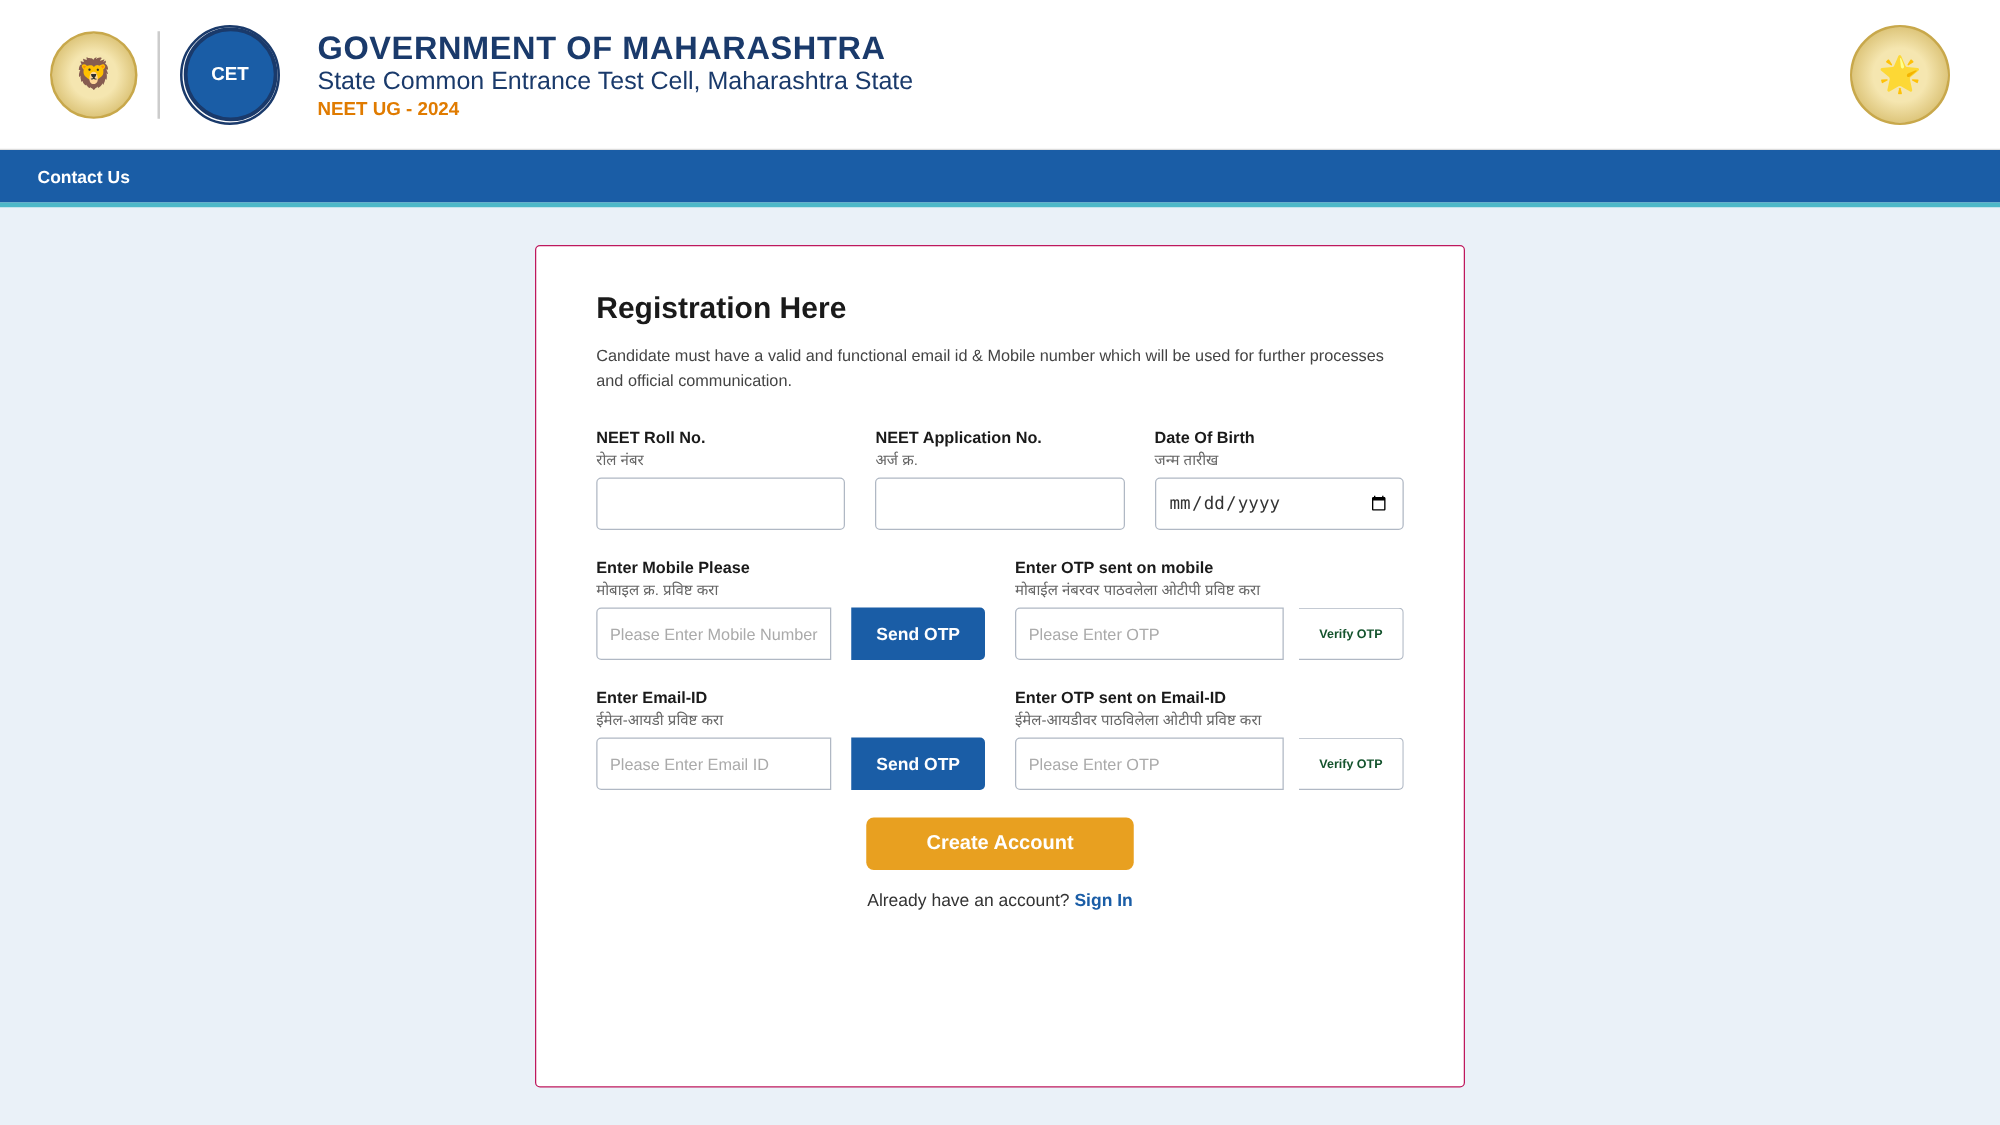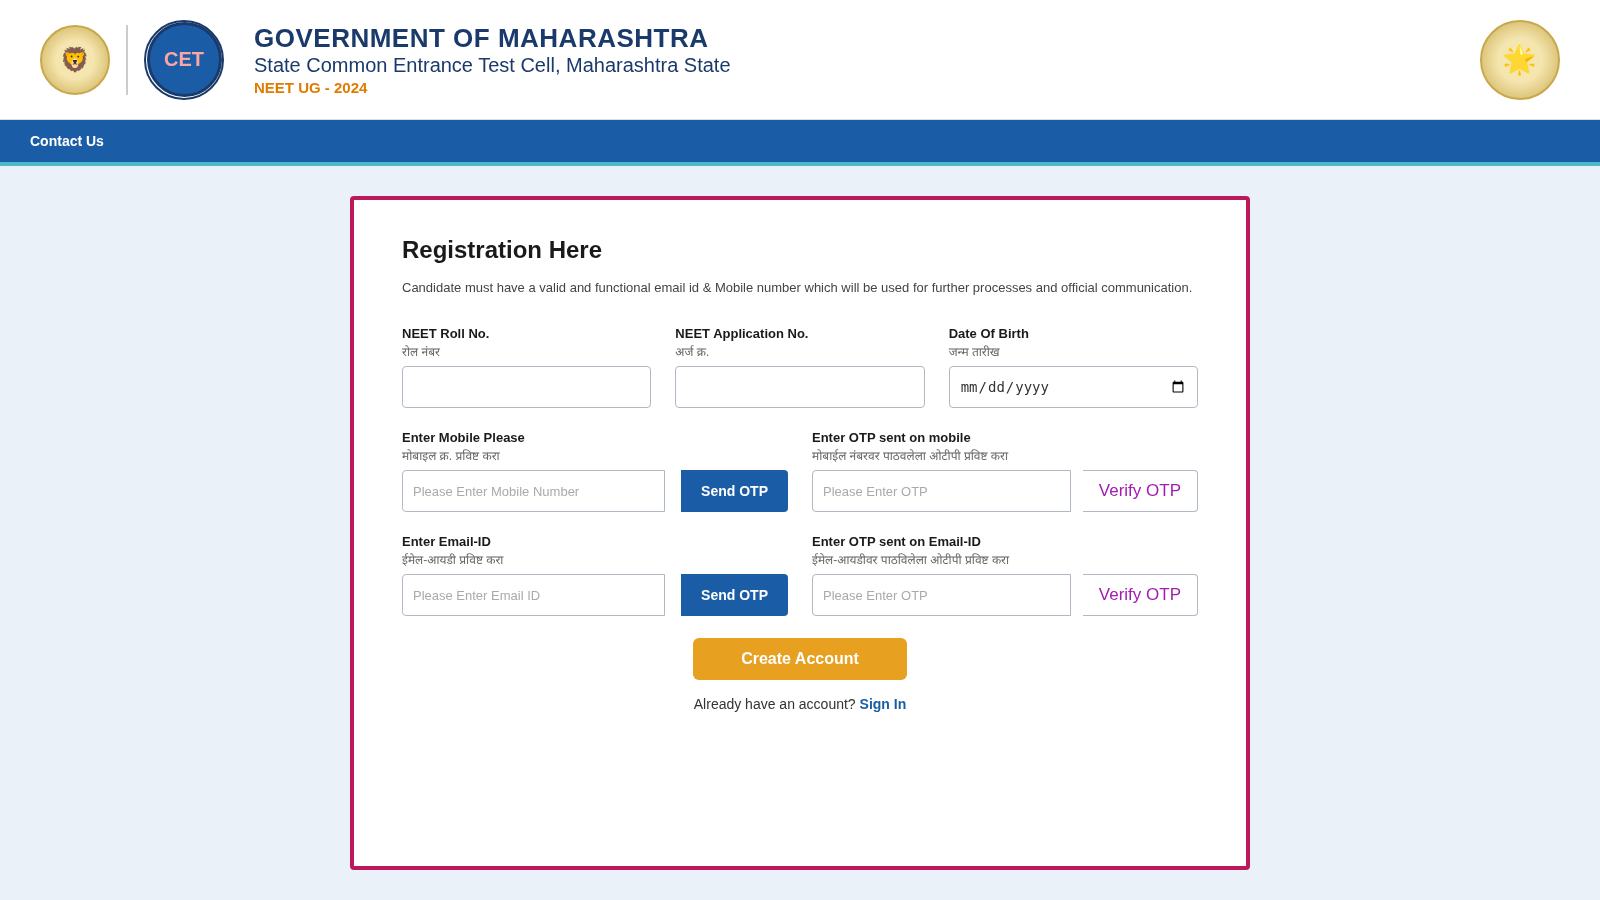--- a/index.html
+++ b/index.html
@@ -77,24 +77,24 @@
     .main-container {
       display: flex;
       justify-content: center;
       padding: 30px 20px 30px;
       background: #eaf1f8;
       min-height: calc(900px - 166px);
     }
 
     .form-card {
       background: #fff;
-      border: 4px solid #be185d;
+      border: 1px solid #be185d;
       border-radius: 4px;
       padding: 36px 48px 40px;
-      width: 900px;
+      width: 744px;
       max-width: 100%;
     }
 
     .form-title {
       font-size: 24px;
       font-weight: bold;
       color: #1a1a1a;
       margin-bottom: 14px;
     }
     .form-description {
@@ -168,27 +168,27 @@
     .otp-group {
       display: flex;
       gap: 12px;
     }
     .otp-group .field-input {
       border-radius: 4px 0 0 4px;
       flex: 1;
     }
     .btn-verify-otp {
       background: #fff;
-      color: #a21caf;
+      color: #14532d;
       border: 1px solid #b0b8c4;
       border-left: none;
       border-radius: 0 4px 4px 0;
       padding: 0 16px;
-      font-size: 17px;
-      font-weight: normal;
+      font-size: 10px;
+      font-weight: bold;
       cursor: pointer;
       white-space: nowrap;
     }
 
     
     .btn-create-account {
       display: block;
       margin: 10px auto 16px;
       background: #e8a020;
       color: #fff;
@@ -227,22 +227,22 @@
       border: 2px solid #c8a84b;
     }
     .cet-circle {
       width: 75px;
       height: 75px;
       border-radius: 50%;
       background: #1a5da6;
       display: flex;
       align-items: center;
       justify-content: center;
-      font-size: 20px;
-      color: #fca5a5;
+      font-size: 15px;
+      color: #ffffff;
       font-weight: bold;
       border: 3px solid #1a3a6b;
       position: relative;
     }
     .cet-outer {
       width: 80px;
       height: 80px;
       border-radius: 50%;
       border: 2px solid #1a3a6b;
       display: flex;

